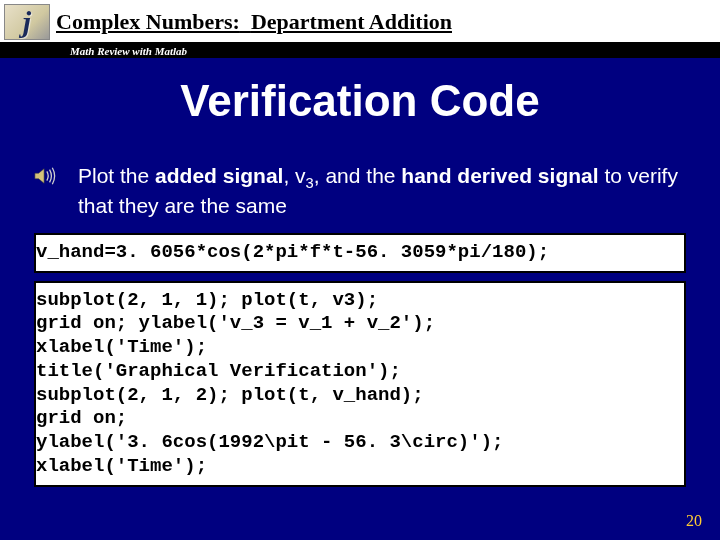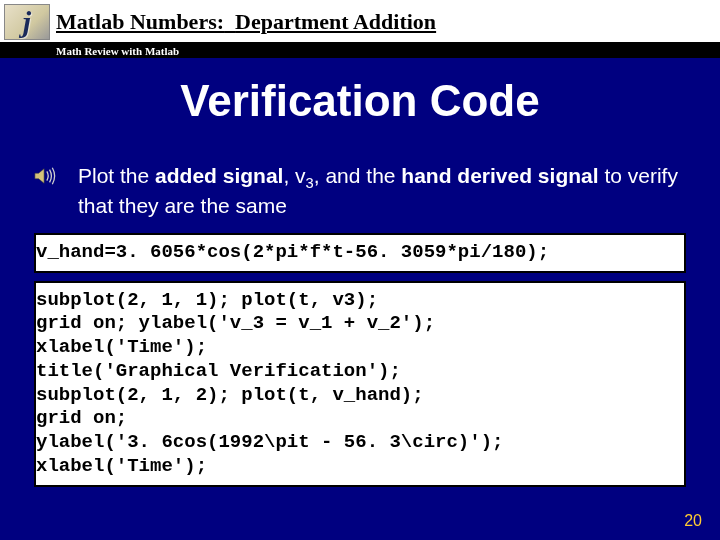--- a/index.html
+++ b/index.html
@@ -39,23 +39,24 @@
   .breadcrumb {
     font-family: "Times New Roman", serif;
     font-size: 22px;
     font-weight: bold;
     text-decoration: underline;
   }
   .header-sub {
     background: #000;
     color: #fff;
     display: flex;
-    padding: 0 10px 0 56px;
+    padding: 0 10px 0 70px;
     font-family: "Times New Roman", serif;
     font-size: 11px;
+    font-style: italic;
     font-weight: bold;
     line-height: 14px;
     height: 14px;
   }
   .hr-line {
     height: 2px;
     background: #000;
   }
   .title {
     text-align: center;
@@ -96,30 +97,31 @@
     padding: 6px 0;
     white-space: pre;
     margin-bottom: 8px;
   }
   .page-num {
     position: absolute;
     bottom: 10px;
     right: 18px;
     color: #ffcc33;
     font-size: 16px;
+    font-family: Liberation Serif, serif;
   }
 </style>
 </head>
 <body>
 
 <div class="header">
   <div class="header-row">
     <div class="logo">j</div>
     <div class="breadcrumb">
-      <span>Matlab Numbers:</span>
+      <span>Complex Numbers:</span>
       &nbsp;<span>Department Addition</span>
     </div>
   </div>
   <div class="hr-line"></div>
   <div class="header-sub">
     <span>Math Review with Matlab</span>
   </div>
 </div>
 
 <h1 class="title">Verification Code</h1>

